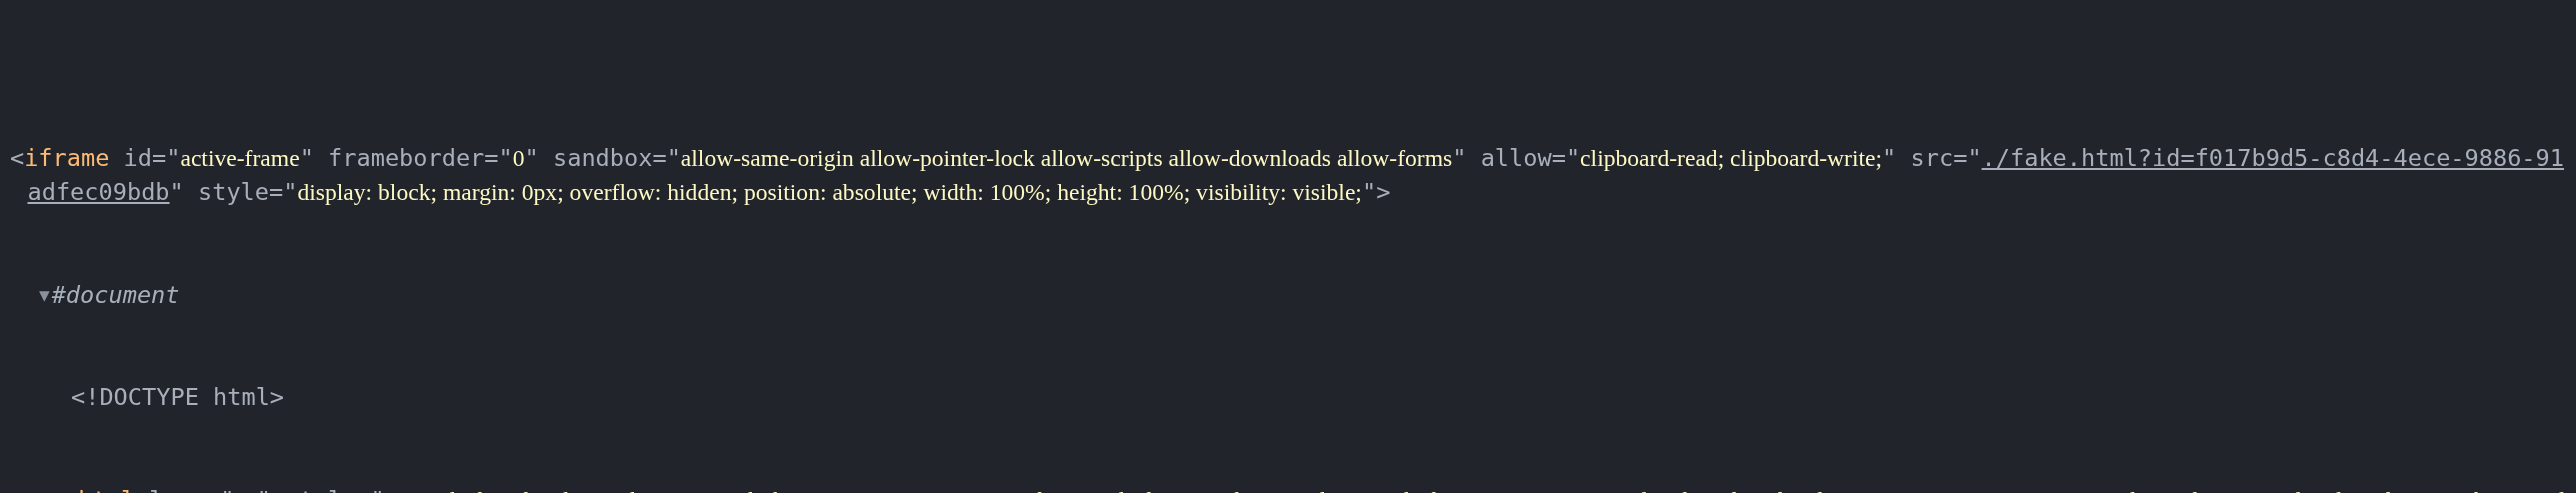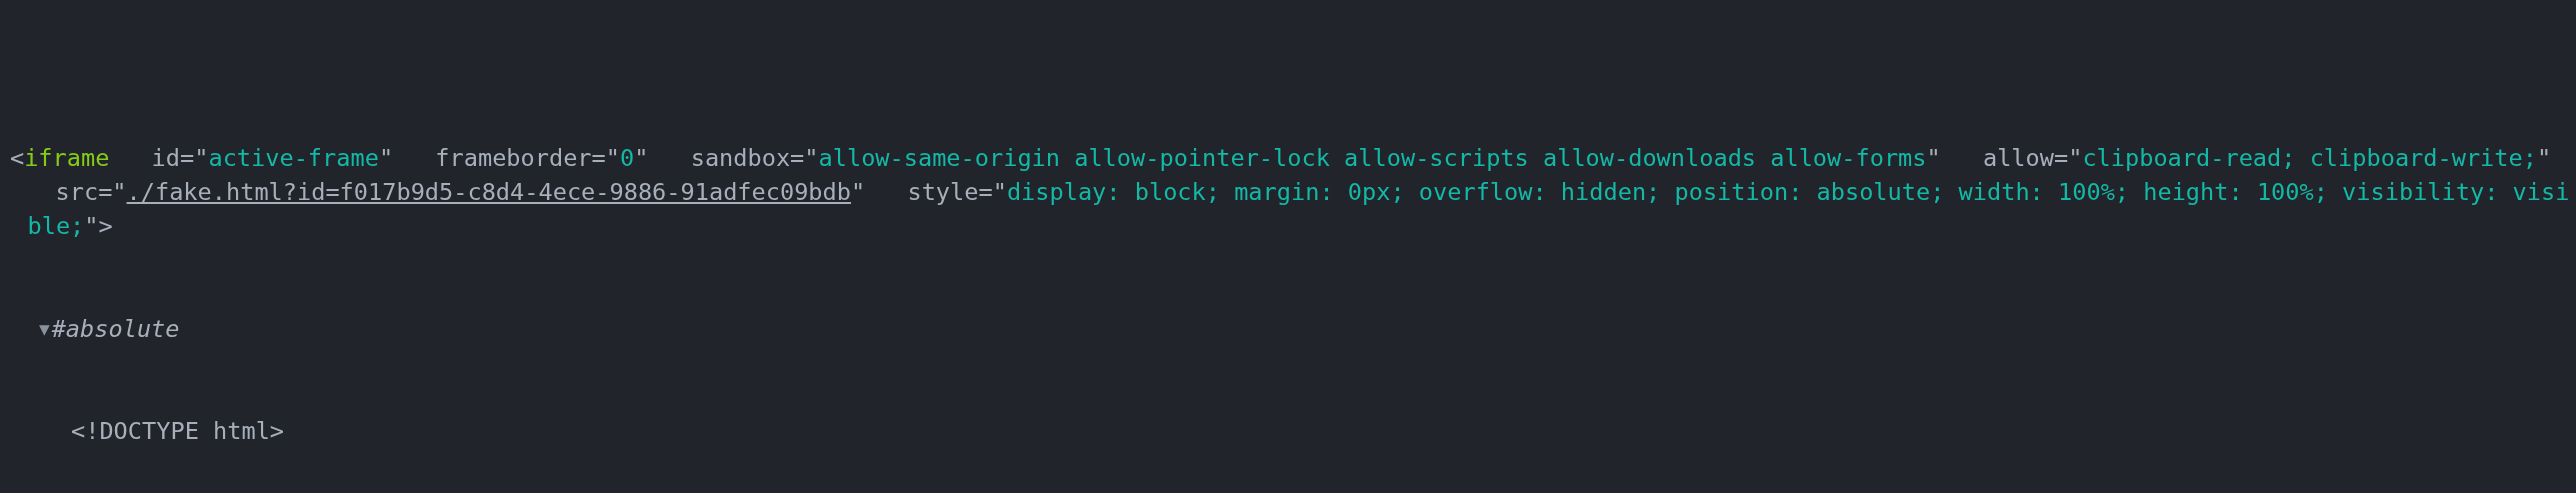--- a/index.html
+++ b/index.html
@@ -24,44 +24,44 @@
     .indent-2 { padding-left: 71px; }
     .arrow {
       display: inline-block;
       color: #8a919d;
       margin-right: 2px;
       font-size: 17.7px;
       vertical-align: middle;
       user-select: none;
     }
     .bracket { color: #a8afbb; }
-    .tag { color: #84cc16; }
-    .attr-name { color: #a8afbb; margin-left: 28px; }
+    .tag { color: #fdba74; }
+    .attr-name { color: #a8afbb; }
     .attr-eq { color: #a8afbb; }
-    .attr-val { color: #14b8a6; }
+    .attr-val { color: #fef9c3; font-family: Liberation Serif, serif; }
     .link-val { color: #a8afbb; text-decoration: underline; }
     .doc { color: #a8afbb; font-style: italic; }
     .doctype { color: #a8afbb; text-align: center; }
     .wrap-block-html {
       padding-left: 71px;
       text-indent: 0;
     }
     .iframe-wrap {
       padding-left: 27.5px;
       text-indent: -19.6px;
     }
   </style>
 </head>
 <body>
 
 
 
 <div class="iframe-wrap"><span class="arrow">▼</span><span class="bracket">&lt;</span><span class="tag">iframe</span> <span class="attr-name">id</span><span class="attr-eq">="</span><span class="attr-val">active-frame</span><span class="attr-eq">"</span> <span class="attr-name">frameborder</span><span class="attr-eq">="</span><span class="attr-val">0</span><span class="attr-eq">"</span> <span class="attr-name">sandbox</span><span class="attr-eq">="</span><span class="attr-val">allow-same-origin allow-pointer-lock allow-scripts allow-downloads allow-forms</span><span class="attr-eq">"</span> <span class="attr-name">allow</span><span class="attr-eq">="</span><span class="attr-val">clipboard-read; clipboard-write;</span><span class="attr-eq">"</span> <span class="attr-name">src</span><span class="attr-eq">="</span><span class="link-val">./fake.html?id=f017b9d5-c8d4-4ece-9886-91adfec09bdb</span><span class="attr-eq">"</span> <span class="attr-name">style</span><span class="attr-eq">="</span><span class="attr-val">display: block; margin: 0px; overflow: hidden; position: absolute; width: 100%; height: 100%; visibility: visible;</span><span class="attr-eq">"</span><span class="bracket">&gt;</span></div>
 
-<div class="line indent-1"><span class="arrow">▼</span><span class="doc">#absolute</span></div>
+<div class="line indent-1"><span class="arrow">▼</span><span class="doc">#document</span></div>
 
 <div class="line indent-2"><span class="doctype">&lt;!DOCTYPE html&gt;</span></div>
 
 <div class="wrap-block-html"><span style="margin-left:-19.6px;"><span class="arrow">▼</span><span class="bracket">&lt;</span><span class="tag">html</span></span> <span class="attr-name">lang</span><span class="attr-eq">="</span><span class="attr-val">en</span><span class="attr-eq">"</span> <span class="attr-name">style</span><span class="attr-eq">="</span><span class="attr-val">--vscode-font-family:-apple-system, BlinkMacSystemFont, sans-serif; --vscode-font-weight:normal; --vscode-font-size:13px; --vscode-editor-font-family:"Operator Mono Lig", "Cascadia Code"; --vscode-editor-font-weight:normal; --vscode-editor-font-size:15px; --vscode-foreground:#f3eff5; --vscode-errorForeground:#f48771; --vscode-descriptionForeground:rgba(243, 239, 245, 0.7); --vscode-icon-foreground:#c5c5c5; --vscode-focusBorder:#263354; --vscode-selection-background:rgba(243, 239, 245, 0.31); --vscode-textSeparator-foreground:rgba(255, 255, 255, 0.18); --vscode-textLink-foreground:#46a1f0; --vscode-textLink-activeForeground:#3794ff; --vscode-textPreformat-foreground:#d7ba7d; --vscode-textBlockQuote-background:rgba(127, 127, 127,</span></div>
 
 
 
 
 
 </body></html>

